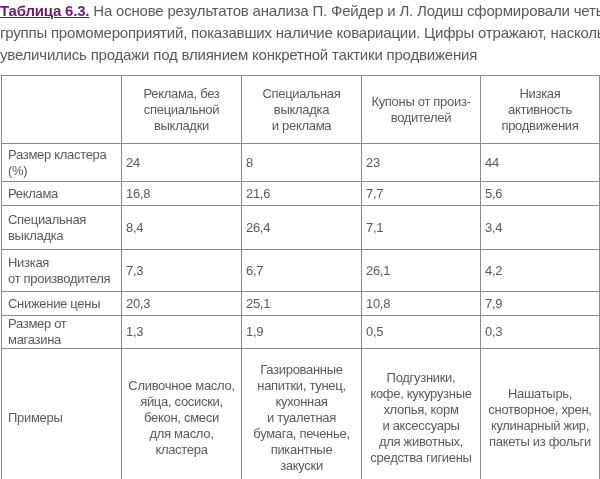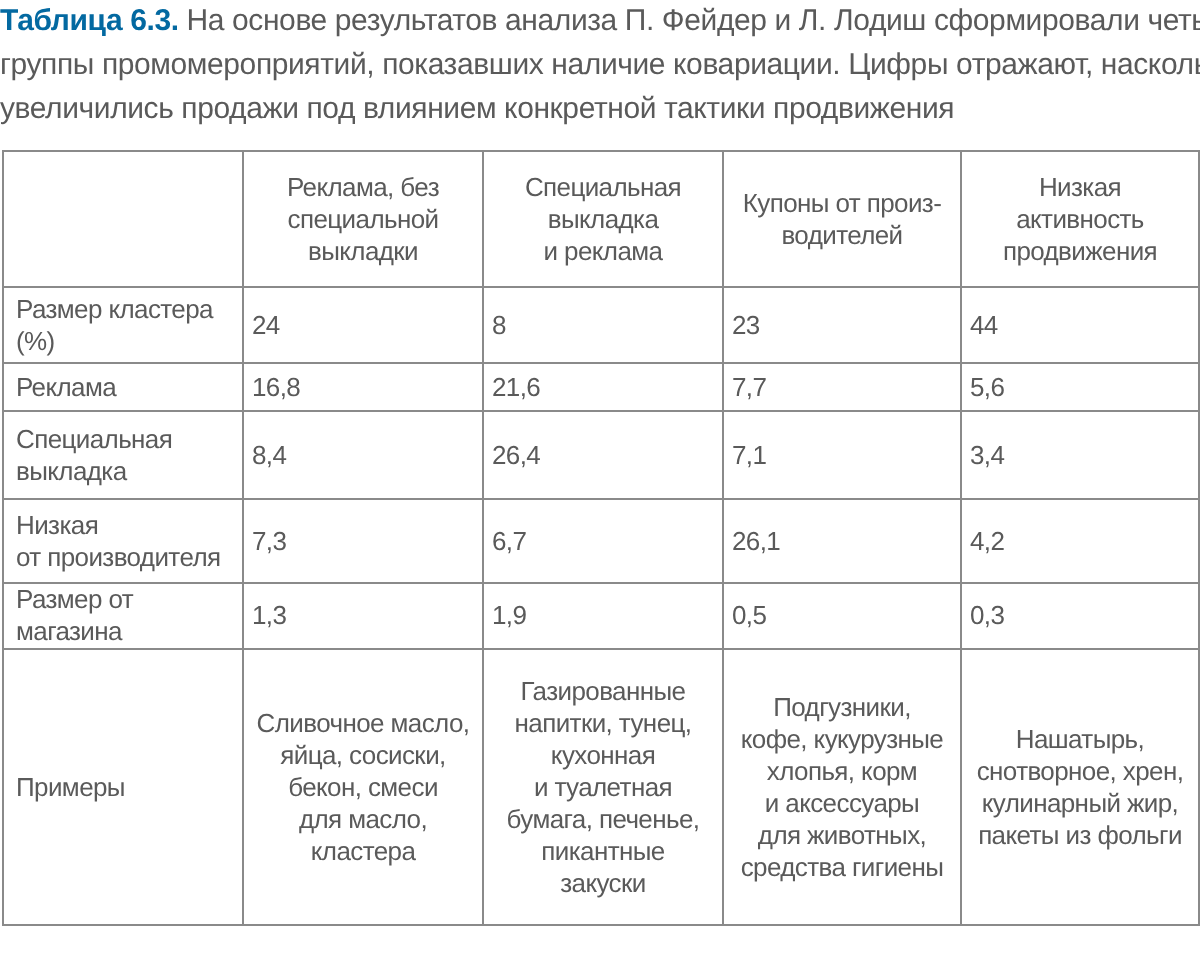--- a/index.html
+++ b/index.html
@@ -1,21 +1,21 @@
 <!DOCTYPE html>
 <html><head>
 <meta charset="utf-8">
 <style>
   html, body { margin: 0; padding: 0; background: #ffffff; }
   body { width: 600px; height: 479px; position: relative; overflow: hidden;
          font-family: "Liberation Sans", sans-serif; color: #5a5a5a; }
   .caption { position: absolute; left: 0; top: 0; width: 600px; }
   .caption-line { height: 22px; line-height: 22px; font-size: 15px; white-space: nowrap;
                   transform-origin: 0 50%; letter-spacing: -0.2px; }
-  .caption-title { font-weight: bold; color: #0369a1; }
+  .caption-title { font-weight: bold; color: #701a75; text-decoration: underline; }
   table { position: absolute; left: 1px; top: 75px; border-collapse: collapse;
           width: 598px; table-layout: fixed; padding-left: 40px; }
   td, th { border: 1.5px solid #8a8a8a; padding: 0 4px; font-size: 13px; font-weight: normal;
            color: #5a5a5a; line-height: 16px; vertical-align: middle; letter-spacing: -0.3px; }
   th { text-align: center; }
   td.num { text-align: left; }
   td.label { text-align: left; padding-left: 6px; }
   td.ex { text-align: center; }
   .ln { display: block; }
 </style>
@@ -92,20 +92,27 @@
       <td class="label">
           <span class="ln">Низкая</span>
           <span class="ln">от производителя</span>
         </td>
       <td class="num">7,3</td>
       <td class="num">6,7</td>
       <td class="num">26,1</td>
       <td class="num">4,2</td>
     </tr>
     <tr style="height:24px">
+      <td class="label">Снижение цены</td>
+      <td class="num">20,3</td>
+      <td class="num">25,1</td>
+      <td class="num">10,8</td>
+      <td class="num">7,9</td>
+    </tr>
+    <tr style="height:24px">
       <td class="label">Размер от магазина</td>
       <td class="num">1,3</td>
       <td class="num">1,9</td>
       <td class="num">0,5</td>
       <td class="num">0,3</td>
     </tr>
     <tr style="height:138px">
       <td class="label">Примеры</td>
       <td class="ex">
         <span class="ln">Сливочное масло,</span>

